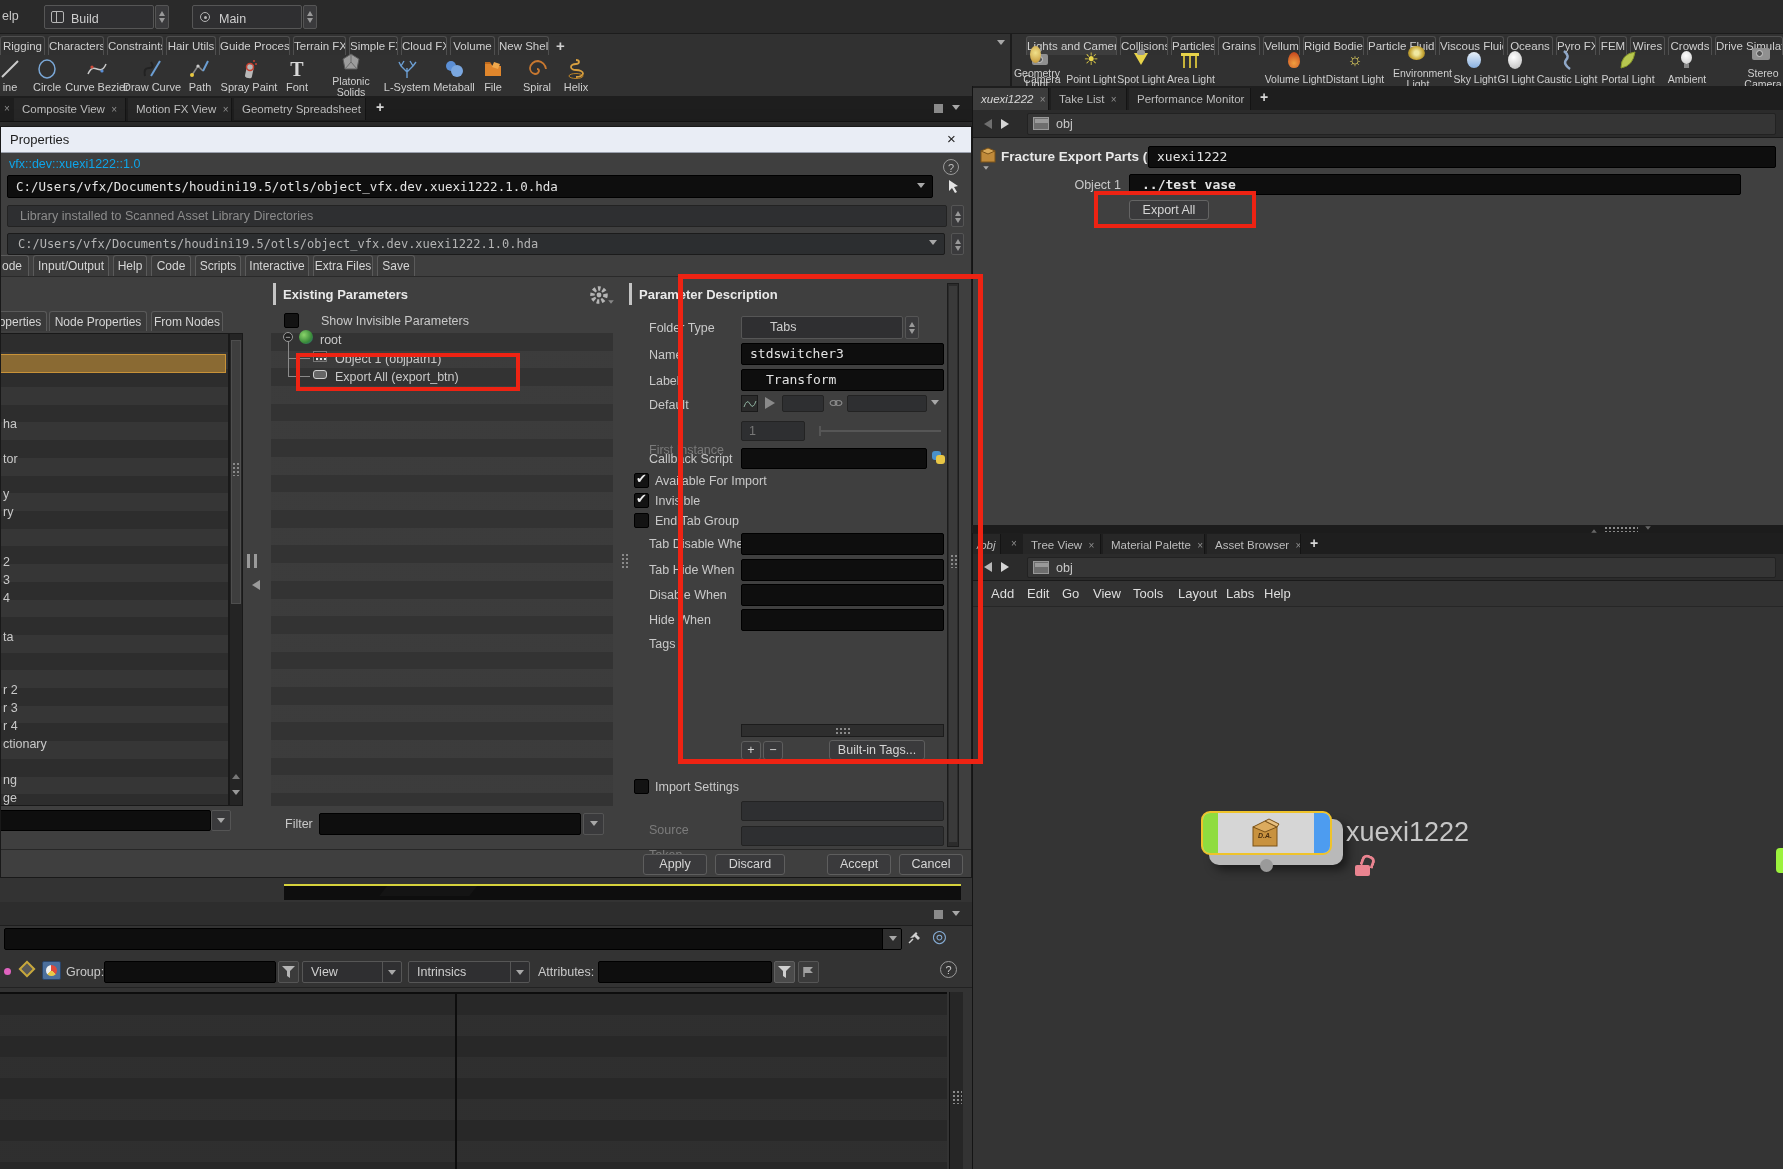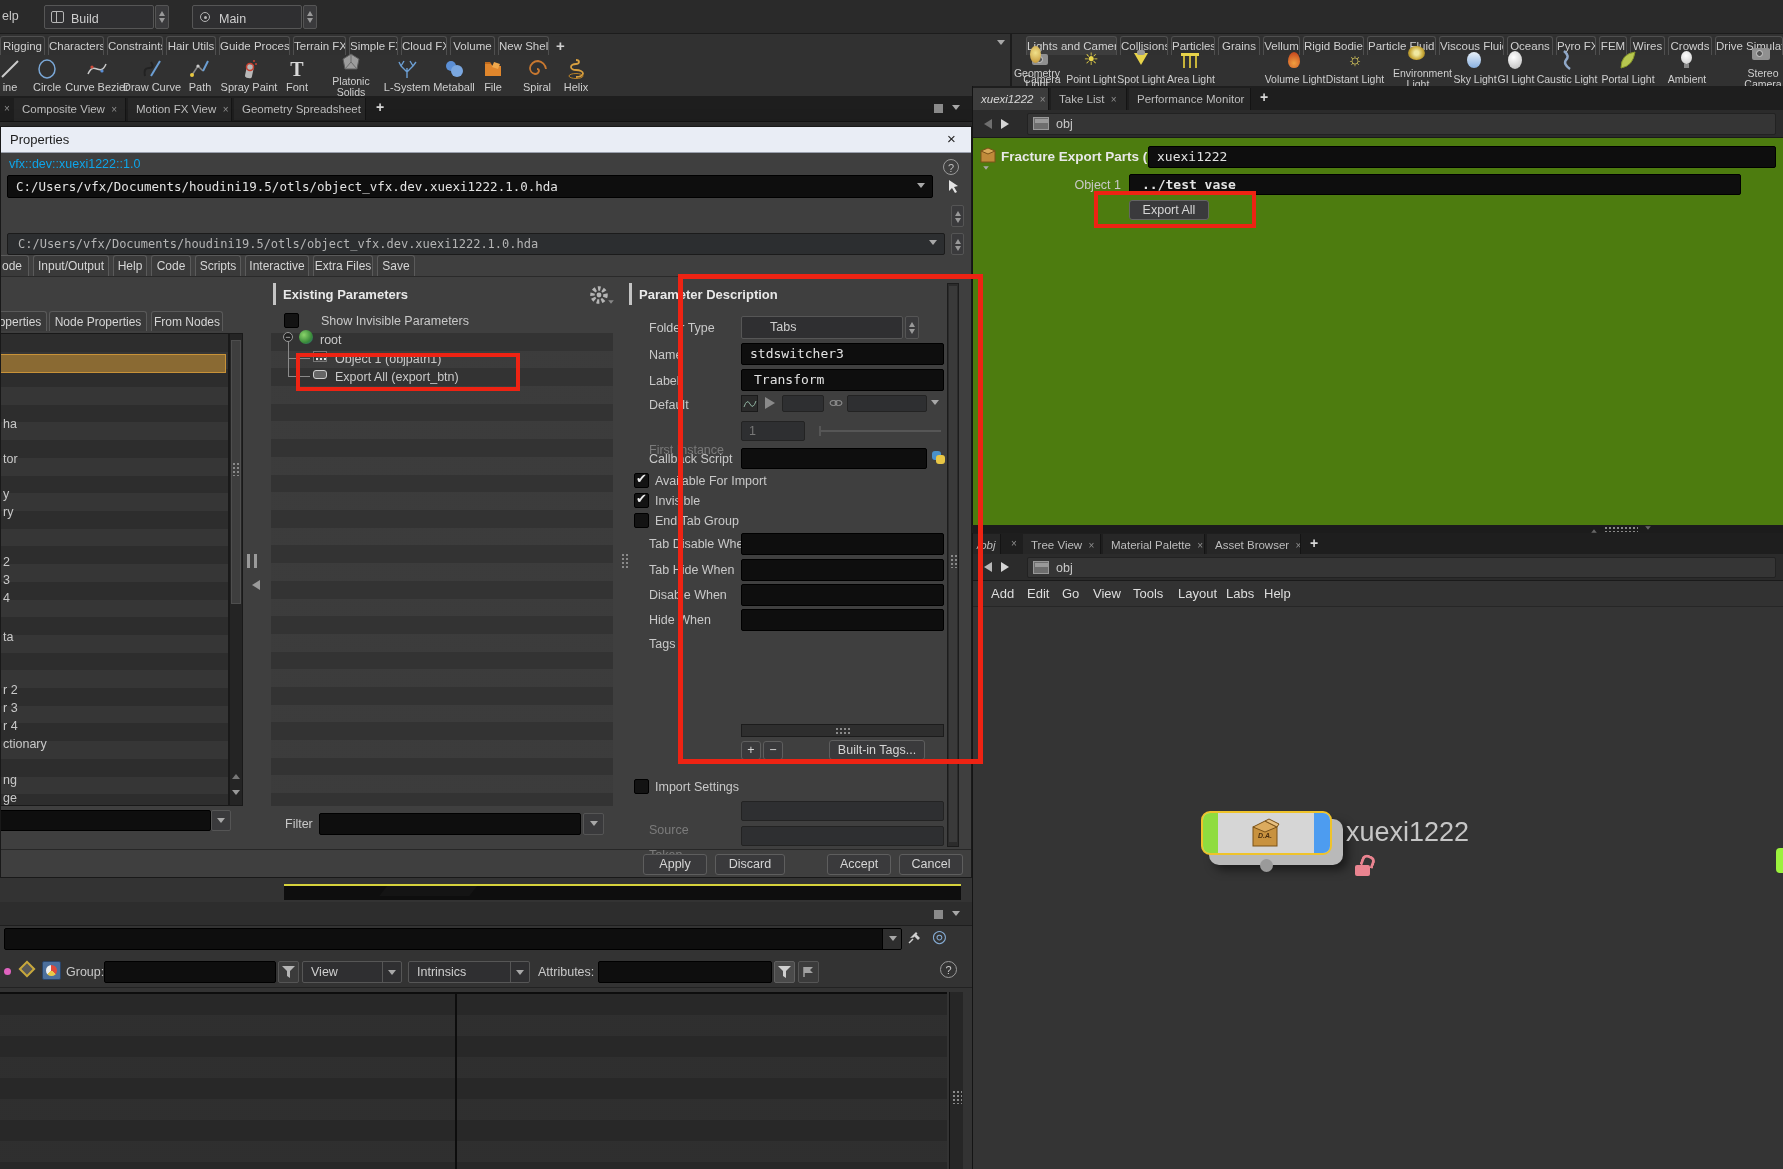--- a/index.html
+++ b/index.html
@@ -347,20 +347,21 @@
     <span class="a t" style="left:8px;top:30px;color:#0ea5e9">vfx::dev::xuexi1222::1.0</span>
 
     <div class="a f mono" style="left:6px;top:48px;width:926px;height:23px;font-size:12.5px;line-height:21px;padding-left:8px"><span>C:/Users/vfx/Documents/houdini19.5/otls/object_vfx.dev.xuexi1222.1.0.hda</span></div>
     <span class="a car" style="left:916px;top:56px"></span>
     <span class="a" style="left:944px;top:50px;width:18px;height:18px">
         <svg width="18" height="18">
           <path d="M4 3 l9 6 -4 1 3 5 -2 1 -3 -5 -3 3z" fill="#e3e3e3"></path>
         </svg>
       </span>
 
+    <div class="a fd" style="left:6px;top:78px;width:940px;height:22px;line-height:20px;padding-left:12px;font-size:12.5px"><span>Library installed to Scanned Asset Library Directories</span></div>
     <div class="a spin" style="left:950px;top:78px;width:13px;height:22px">
         <i class="u"></i>
         <i class="d"></i>
       </div>
 
     <div class="a mono" style="left:6px;top:106px;width:938px;height:22px;background:#2c2e30;border:1px solid #1b1b1b;border-radius:2px;color:#b4b4b4;font-size:12px;line-height:20px;padding-left:10px;overflow:hidden;white-space:nowrap"><span>C:/Users/vfx/Documents/houdini19.5/otls/object_vfx.dev.xuexi1222.1.0.hda</span></div>
     <span class="a car" style="left:928px;top:113px"></span>
     <div class="a spin" style="left:950px;top:106px;width:13px;height:22px">
         <i class="u"></i>
         <i class="d"></i>
@@ -446,21 +447,21 @@
     <div class="a sel" style="left:740px;top:189px;width:162px;height:23px"><span style="margin-left:28px">Tabs</span></div>
     <div class="a spin" style="left:904px;top:189px;width:14px;height:23px">
         <i class="u"></i>
         <i class="d"></i>
       </div>
 
     <span class="a t" style="left:648px;top:221px">Name</span>
     <div class="a f mono" style="left:740px;top:216px;width:203px;height:22px;font-size:13px;line-height:20px;padding-left:8px"><span>stdswitcher3</span></div>
 
     <span class="a t" style="left:648px;top:247px">Label</span>
-    <div class="a f mono" style="left:740px;top:242px;width:203px;height:22px;font-size:13px;line-height:20px;padding-left:12px"><span>Transform</span></div>
+    <div class="a f mono" style="left:740px;top:242px;width:203px;height:22px;font-size:13px;line-height:20px;padding-left:24px"><span>Transform</span></div>
 
     <span class="a t" style="left:648px;top:271px">Default</span>
     <span class="a" style="left:740px;top:268px;width:17px;height:17px;background:#2b2b2b;border:1px solid #1a1a1a">
         <svg width="15" height="15">
           <path d="M2 11 Q5 2 8 8 T14 5" stroke="#8fb3a0" fill="none"></path>
         </svg>
       </span>
     <span class="a" style="left:764px;top:270px;width:0;height:0;border:6px solid transparent;border-left:10px solid #8a8a8a"></span>
     <div class="a fd" style="left:781px;top:268px;width:42px;height:17px"></div>
     <span class="a" style="left:828px;top:271px">
@@ -522,21 +523,21 @@
       <div class="a grip" style="left:2px;top:270px;width:7px;height:14px"></div>
     </div>
 
     <div class="a" style="left:0;top:722px;width:970px;height:1px;background:#272727"></div>
     <div class="a b" style="left:642px;top:727px;width:64px;height:21px">Apply</div>
     <div class="a b" style="left:714px;top:727px;width:70px;height:21px">Discard</div>
     <div class="a b" style="left:826px;top:727px;width:64px;height:21px">Accept</div>
     <div class="a b" style="left:898px;top:727px;width:64px;height:21px">Cancel</div>
   </div>
 
-  <div class="a" style="left:972px;top:86px;width:811px;height:439px;background:#4d7c0f;border-left:1px solid #141414">
+  <div class="a" style="left:972px;top:86px;width:811px;height:439px;background:#404040;border-left:1px solid #141414">
     <div class="a ptabrow" style="left:0;top:0;width:811px;height:24px">
       <div class="a ptab on" style="left:0;top:2px;width:76px;font-style:italic"><span>xuexi1222</span>&nbsp;&nbsp;<span class="x" style="font-style:normal">×</span></div>
       <div class="a ptab" style="left:78px;top:2px;width:76px"><span>Take List</span>&nbsp;&nbsp;<span class="x">×</span></div>
       <div class="a ptab" style="left:156px;top:2px;width:122px"><span>Performance Monitor</span>&nbsp;&nbsp;<span class="x">×</span></div>
       <span class="a" style="left:287px;top:3px;color:#d8d8d8;font-size:14px;font-weight:bold">+</span>
     </div>
     <div class="a" style="left:0;top:24px;width:811px;height:28px;background:#2b2b2b;border-bottom:1px solid #1a1a1a">
       <span class="a arrL" style="left:6px;top:9px"></span>
       <span class="a arrR" style="left:28px;top:9px"></span>
       <div class="a" style="left:54px;top:3px;width:749px;height:22px;background:#353535;border:1px solid #222;border-radius:2px">

